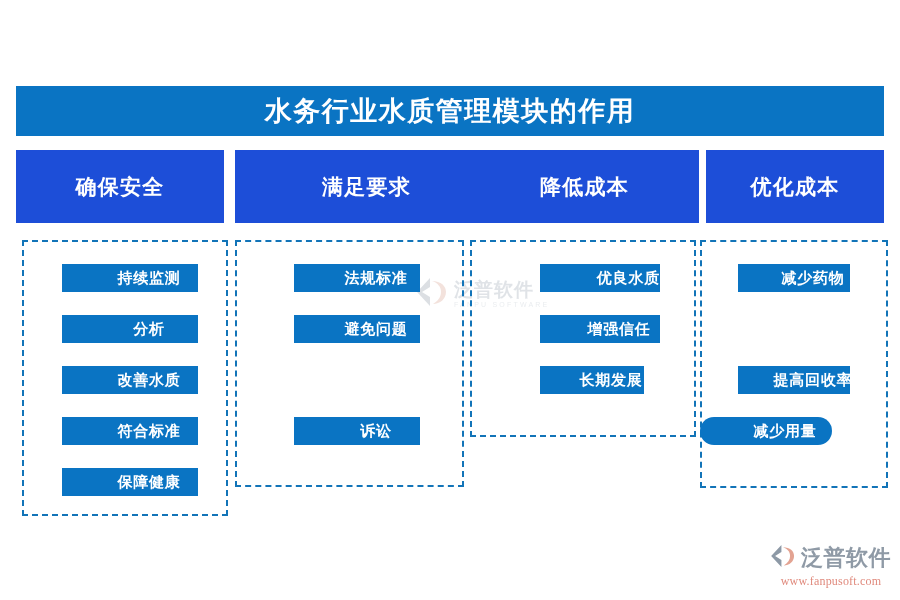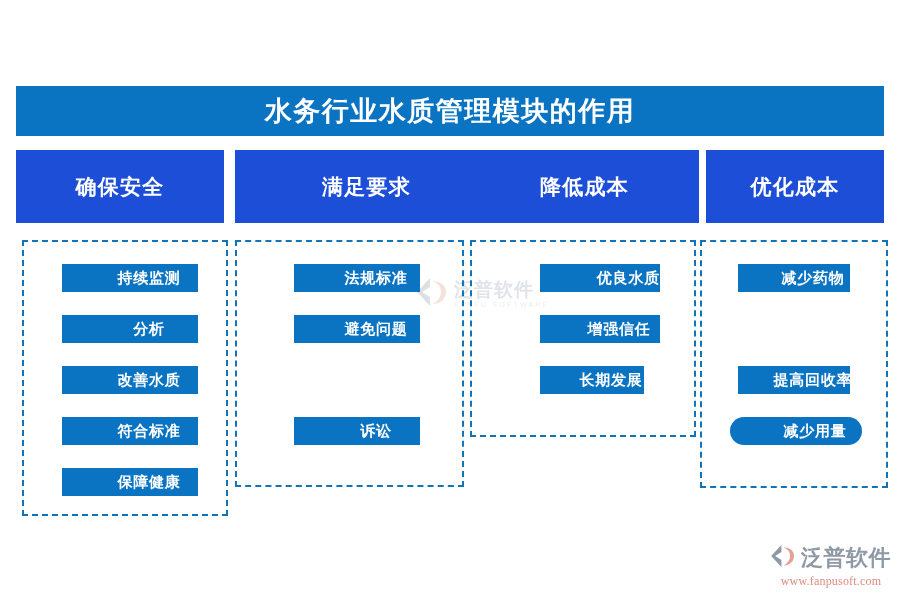--- a/index.html
+++ b/index.html
@@ -230,21 +230,21 @@
   <div class="header-box" style="left:706px; width:178px;">
     <span class="header-text">优化成本</span>
   </div>
   <div class="group-box" style="left:700px; top:240px; width:188px; height:248px;"></div>
   <div class="pill" style="left:738px; top:264px; width:112px;">
     <span class="pill-text">减少药物</span>
   </div>
   <div class="pill" style="left:738px; top:366px; width:112px;">
     <span class="pill-text">提高回收率</span>
   </div>
-  <div class="pill" style="left:730px; top:417px; width:132px;border-radius:14px;">
+  <div class="pill" style="left:700px; top:417px; width:132px;border-radius:14px;">
     <span class="pill-text">减少用量</span>
   </div>
 
   <div class="logo-br">
     <div class="logo-row">
       <span>
         <svg width="30" height="28" viewBox="0 0 38 34">
           <path d="M4 17 L17 3 L17 12 L9 17 L17 22 L17 31 Z" fill="#8d99a6"></path>
           <path d="M19 6 C28 6 33 11 33 17 C33 24 27 29 20 29 C25 26 28 22 28 17 C28 12 25 8 19 6 Z" fill="#e3a392"></path>
         </svg>

